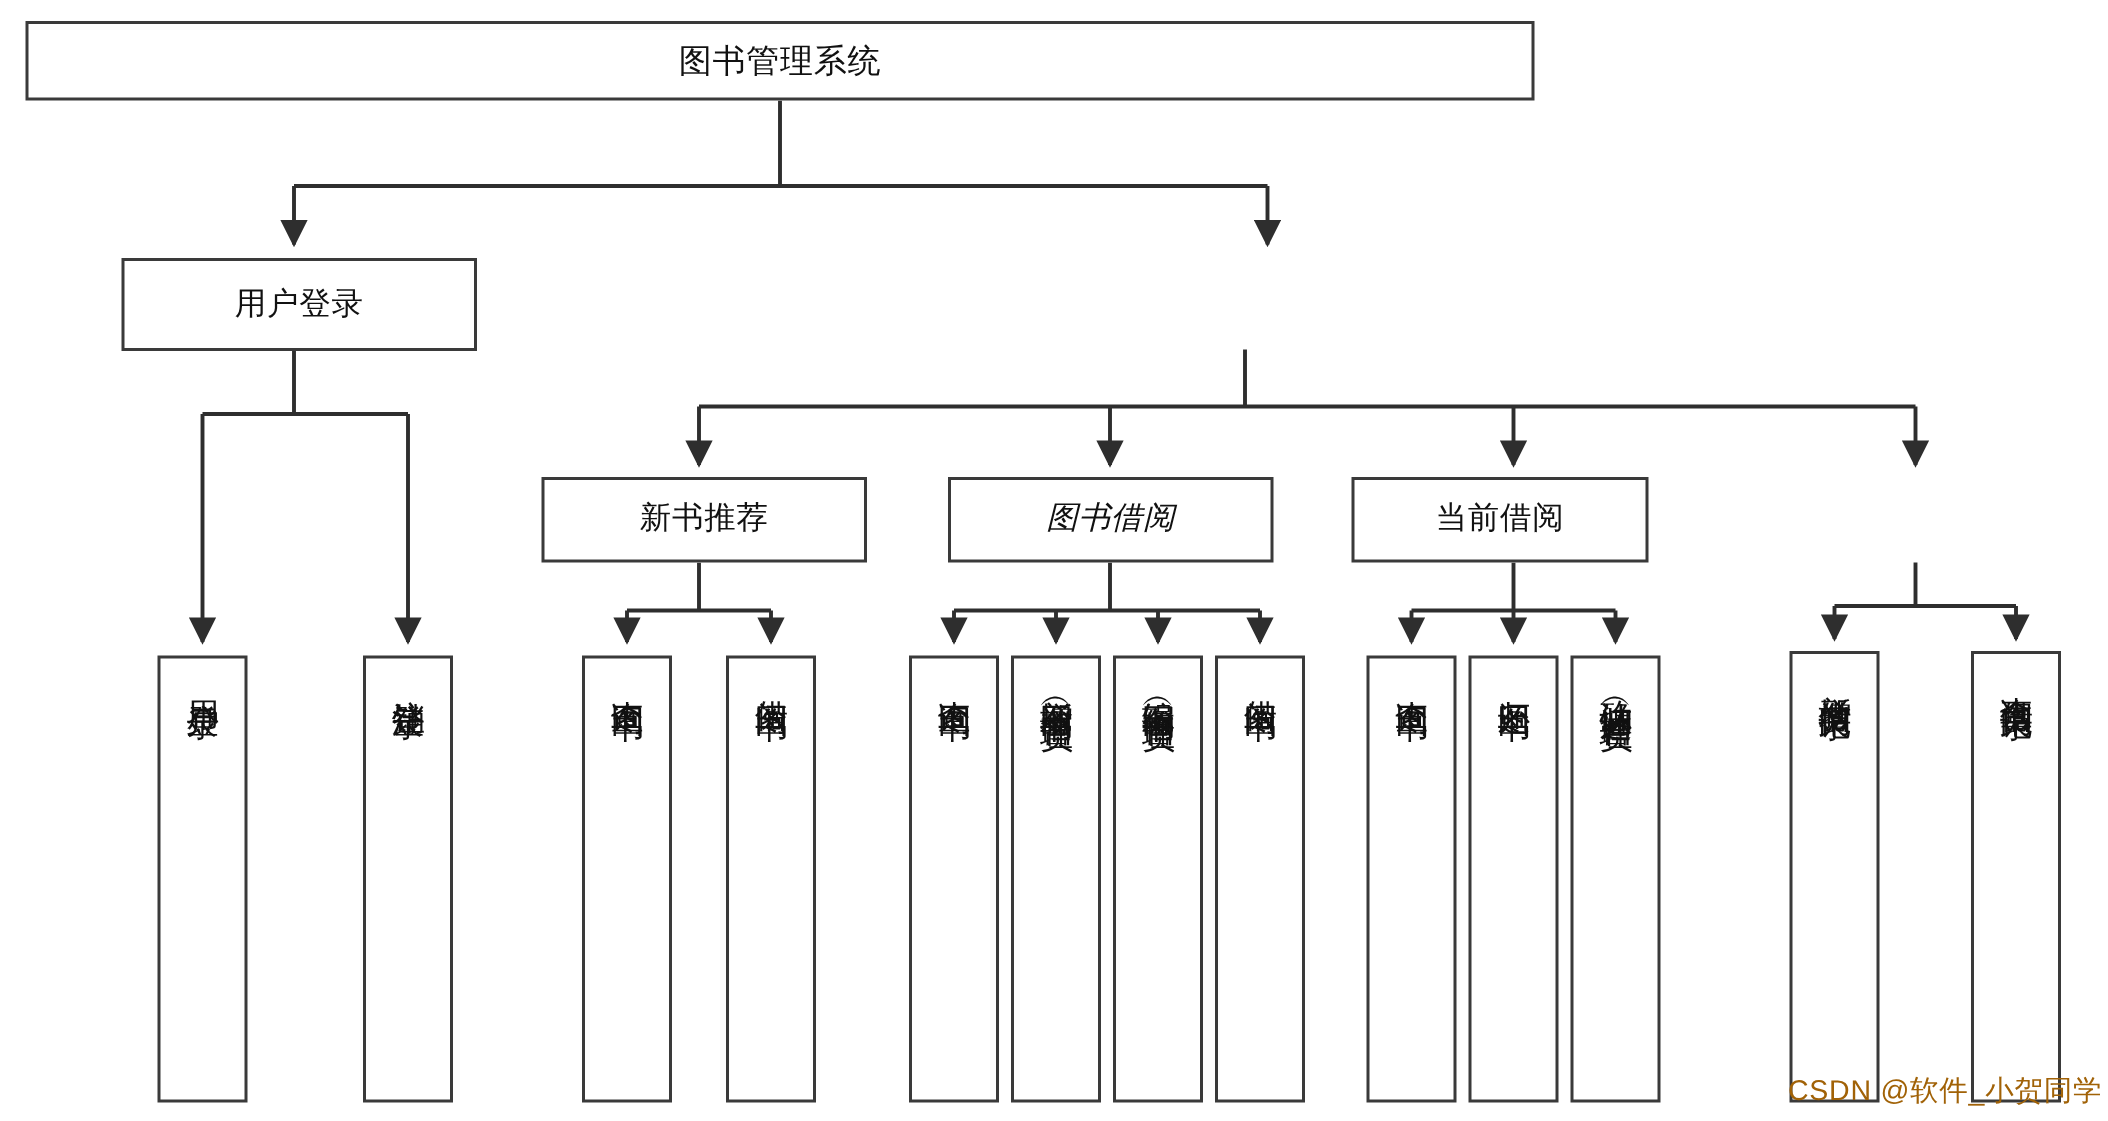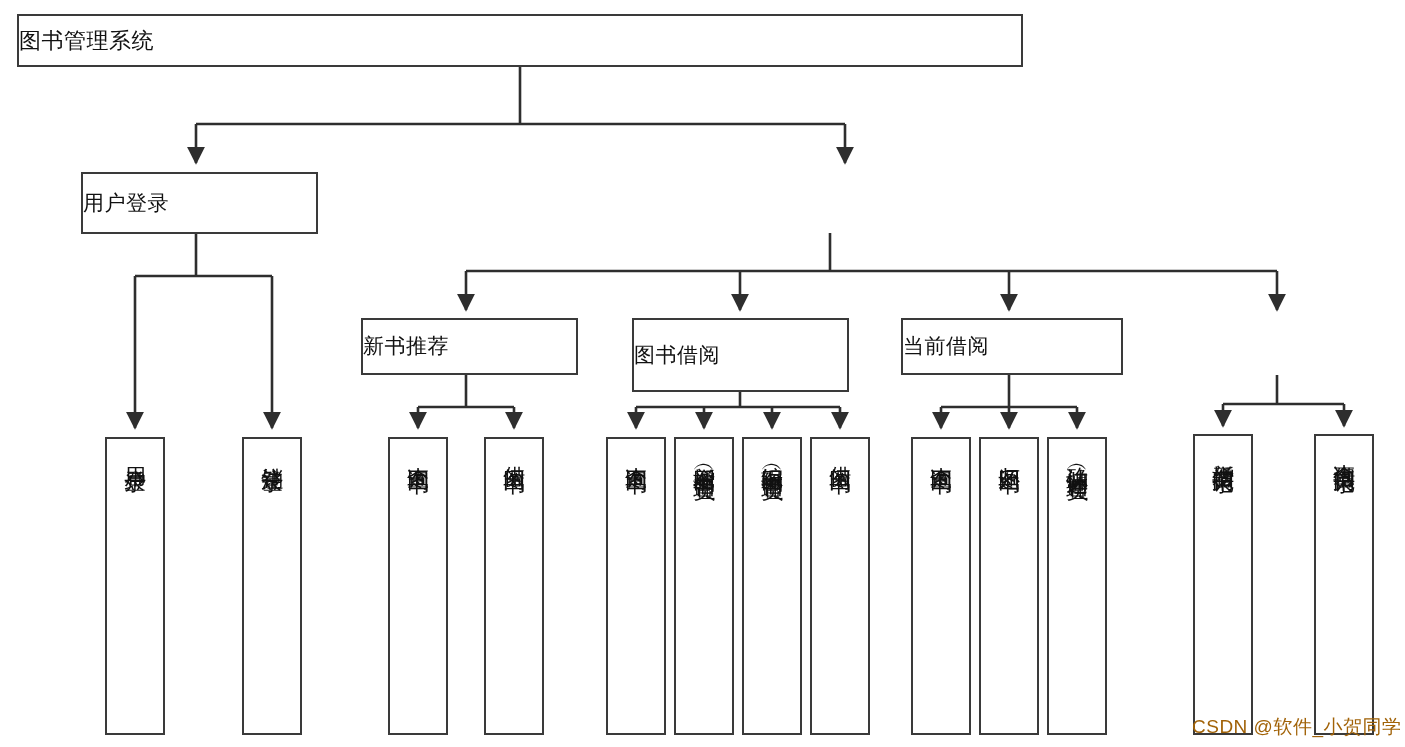--- a/index.html
+++ b/index.html
@@ -27,20 +27,21 @@
     height: 747px;
     pointer-events: none;
   }
   .node {
     position: absolute;
     box-sizing: border-box;
     background: #ffffff;
     border: 2.5px solid #3a3a3a;
     display: flex;
     align-items: center;
+    justify-content: center;
     z-index: 2;
   }
   .node .label {
     font-size: 21px;
     line-height: 1.18;
     letter-spacing: 0.5px;
     color: #111111;
     white-space: nowrap;
   }
   .node.root .label { font-size: 22px; }
@@ -129,25 +130,25 @@
 
   <div class="node" style="left:81px; top:172px; width:237px; height:62px;">
     <span class="label">用户登录</span>
   </div>
 
 
   <div class="node" style="left:361px; top:318px; width:217px; height:57px;">
     <span class="label">新书推荐</span>
   </div>
 
-  <div class="node" style="left:632px; top:318px; width:217px; height:74px;">
+  <div class="node" style="left:632px; top:318px; width:217px; height:57px;font-style:italic;">
     <span class="label">图书借阅</span>
   </div>
 
-  <div class="node" style="left:901px; top:318px; width:222px; height:57px;">
+  <div class="node" style="left:901px; top:318px; width:198px; height:57px;">
     <span class="label">当前借阅</span>
   </div>
 
 
   <div class="node leaf" style="left:105px; top:437px; width:60px; height:298px;">
     <span class="label">用户登录</span>
   </div>
 
   <div class="node leaf" style="left:242px; top:437px; width:60px; height:298px;">
     <span class="label">注销登录</span>

